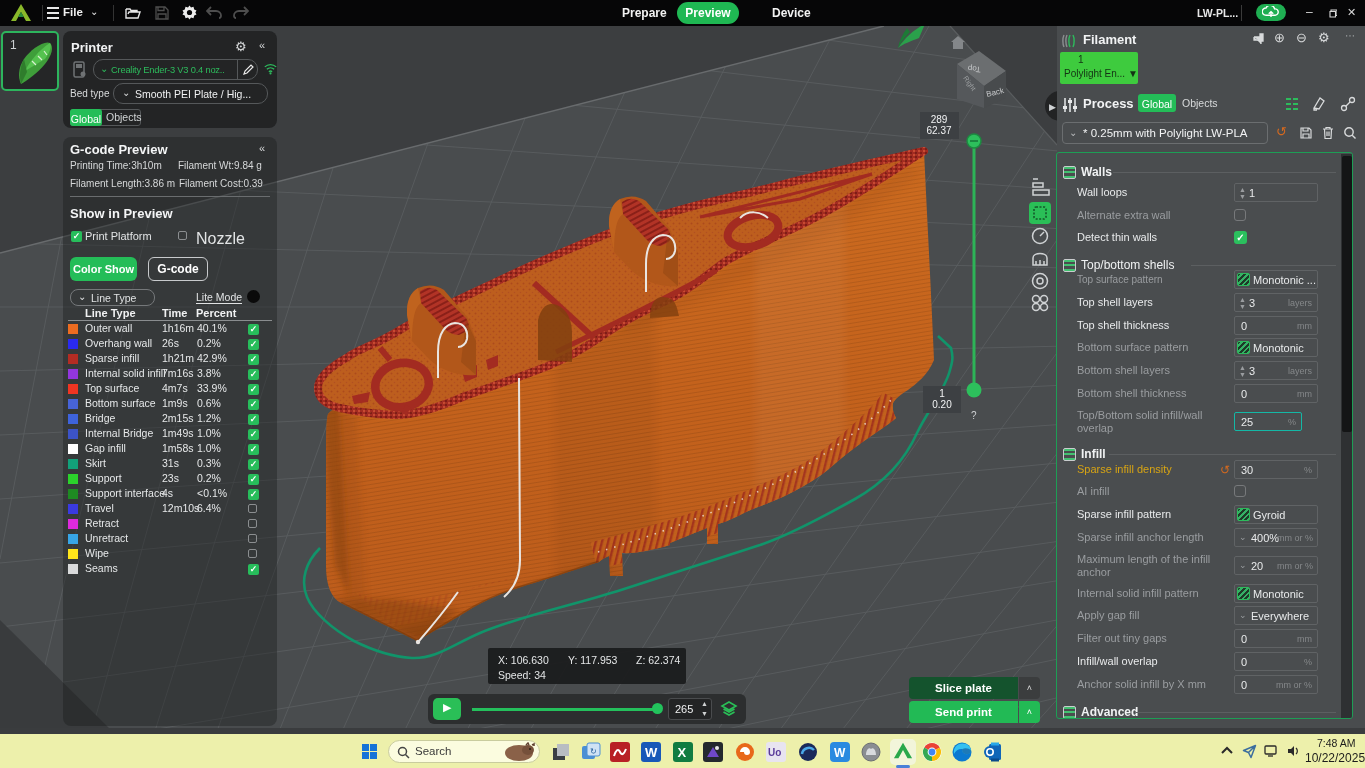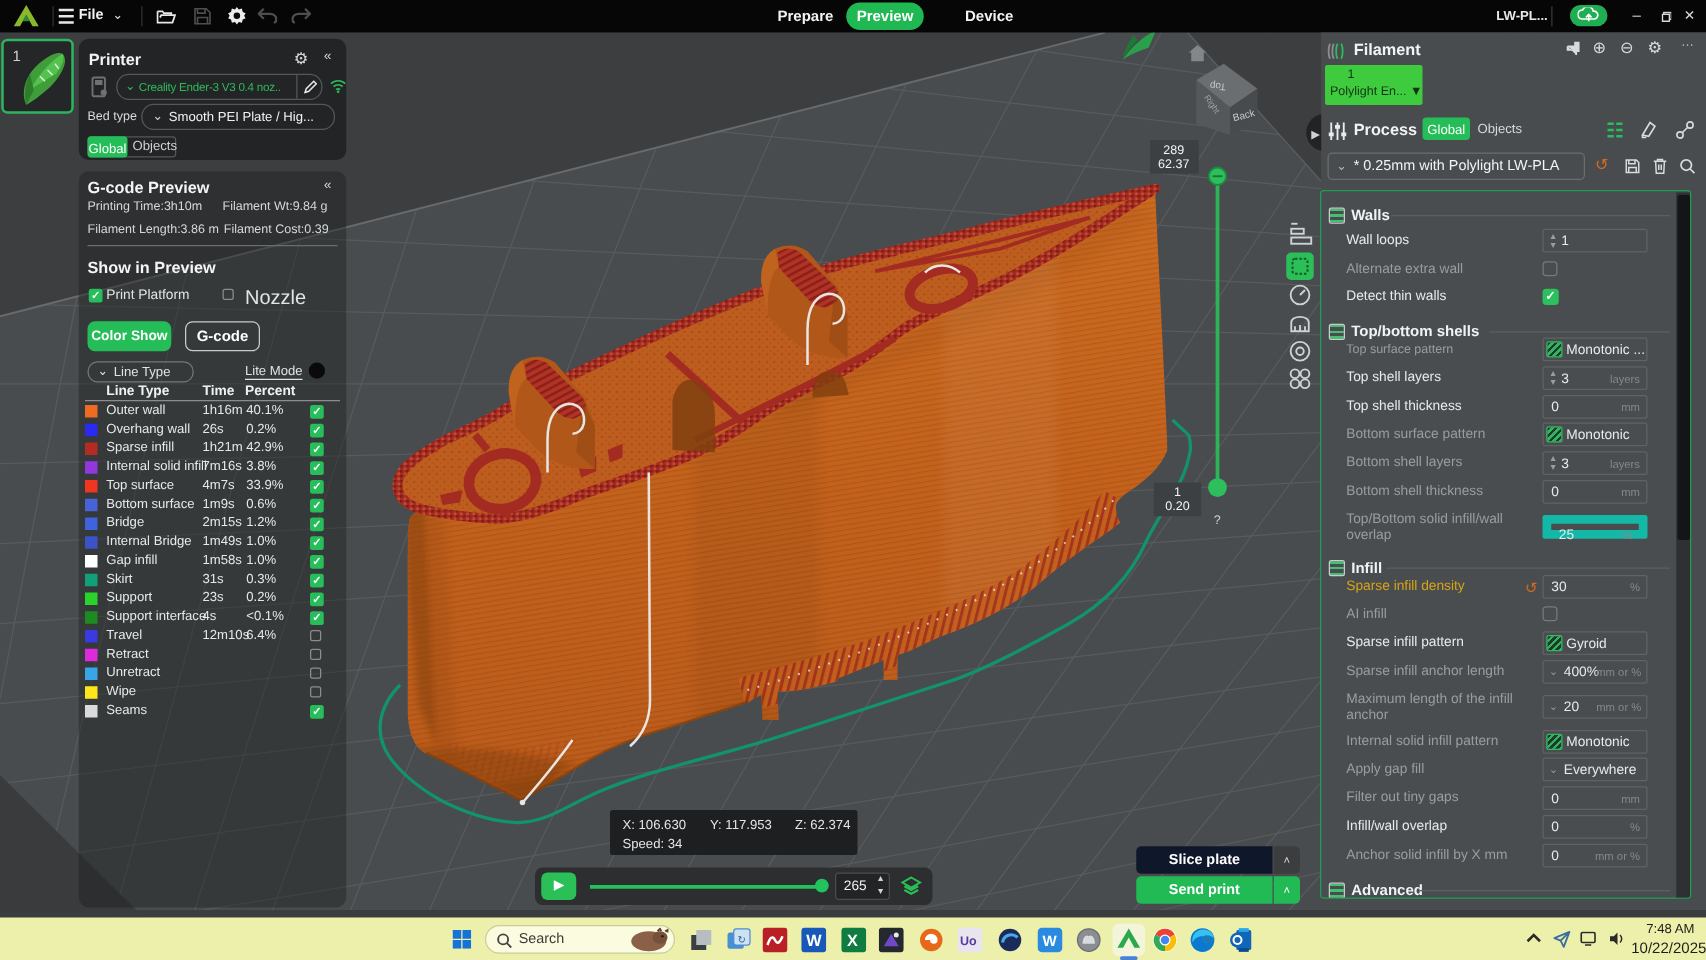--- a/index.html
+++ b/index.html
@@ -386,21 +386,21 @@
 <div class="abs" style="left:44px;top:14px;width:188px;height:2.5px;background:#24c05c"></div>
 <div class="abs" style="left:224px;top:9px;width:11px;height:11px;background:#22c35c;border-radius:50%"></div>
 <div class="abs" style="left:240px;top:4px;width:44px;height:22px;border:1px solid #4a4c4e;border-radius:3px;background:#232425">
  <span class="abs" style="left:6px;top:4px;color:#f0f1f2;font-size:11px">265</span>
  <span class="abs" style="left:32px;top:0px;color:#d0d2d3;font-size:7px;line-height:10px">▲<br>▼</span>
     </div>
 <svg class="abs" style="left:292;top:6" width="18" height="18" viewBox="0 0 18 18">
  <path d="M9,2 L16,6 L9,10 L2,6 Z M3.5,9 L9,12 L14.5,9 M3.5,12 L9,15 L14.5,12" fill="none" stroke="#2abf57" stroke-width="1.6"></path>
 </svg>
 </div>
-<div class="abs" style="left:909px;top:677px;width:109px;height:22px;background:#0f172a;border-radius:4px 0 0 4px;text-align:center">
+<div class="abs" style="left:909px;top:677px;width:109px;height:22px;background:#14532d;border-radius:4px 0 0 4px;text-align:center">
 <span style="color:#fff;font-size:11.5px;font-weight:bold;line-height:22px">Slice plate</span></div>
 <div class="abs" style="left:1019px;top:677px;width:21px;height:22px;background:#3b3d3e;border-radius:0 4px 4px 0;text-align:center">
 <span style="color:#d8d8d8;font-size:9px;line-height:22px">˄</span></div>
 <div class="abs" style="left:909px;top:701px;width:109px;height:22px;background:#22ba55;border-radius:4px 0 0 4px;text-align:center">
 <span style="color:#fff;font-size:11.5px;font-weight:bold;line-height:22px">Send print</span></div>
 <div class="abs" style="left:1019px;top:701px;width:21px;height:22px;background:#22ba55;border-radius:0 4px 4px 0;text-align:center">
 <span style="color:#fff;font-size:9px;line-height:22px">˄</span></div>
 <div class="abs" style="left:1057px;top:26px;width:308px;height:708px;background:#494c4e">
 <svg class="abs" style="left:4;top:6" width="18" height="18" viewBox="0 0 18 18">
 <path d="M3,3 C1.5,6 1.5,12 3,15 M6,3 C4.5,6 4.5,12 6,15" stroke="#8b8e90" fill="none" stroke-width="1.4"></path>
@@ -464,21 +464,21 @@
 <div class="abs" style="left:20px;top:33px;font-size:11px;color:#e8eaeb;line-height:13px;width:152px">Wall loops</div>
 <div class="abs" style="left:177px;top:30px;width:84px;height:19px;border:1px solid #606365;border-radius:2px">
       <span style="position:absolute;left:4px;top:2px;font-size:7px;color:#9a9da0;line-height:7px">▲<br>▼</span>
       <span style="position:absolute;left:14px;top:2.5px;font-size:11px;color:#e8eaeb">1</span>
     </div>
 <div class="abs" style="left:20px;top:56px;font-size:11px;color:#9a9da0;line-height:13px;width:152px">Alternate extra wall</div>
 <span class="abs" style="left:177px;top:56px;width:12px;height:12px;border:1px solid #77797b;border-radius:3px"></span>
 <div class="abs" style="left:20px;top:78px;font-size:11px;color:#e8eaeb;line-height:13px;width:152px">Detect thin walls</div>
 <span class="abs" style="left:177px;top:78px;width:13px;height:13px;background:#2bc05e;border-radius:3px;color:#fff;font-size:10px;line-height:13px;text-align:center;font-weight:bold">✓</span>
 <span class="swsec" style="left:6px;top:106px"></span>
-    <span class="abs" style="left:24px;top:105px;font-size:12px;font-weight:bold;color:#f0f2f3;white-space:nowrap">Top/bottom shells</span>
+    <span class="abs" style="left:24px;top:105px;font-size:12px;font-weight:normal;color:#f0f2f3;white-space:nowrap">Top/bottom shells</span>
     <div class="abs" style="left:134px;top:112px;width:145px;height:1px;background:#5c5f61"></div>
 <div class="abs" style="left:20px;top:120px;font-size:10px;color:#9a9da0;line-height:13px;width:152px">Top surface pattern</div>
 <div class="abs" style="left:177px;top:117px;width:84px;height:19px;border:1px solid #606365;border-radius:2px">
       <span class="swgreen" style="left:2px;top:2px"></span>
       <span style="position:absolute;left:18px;top:2.5px;font-size:11px;color:#e8eaeb;white-space:nowrap">Monotonic ...</span>
     </div>
 <div class="abs" style="left:20px;top:143px;font-size:11px;color:#e8eaeb;line-height:13px;width:152px">Top shell layers</div>
 <div class="abs" style="left:177px;top:140px;width:84px;height:19px;border:1px solid #606365;border-radius:2px">
       <span style="position:absolute;left:4px;top:2px;font-size:7px;color:#9a9da0;line-height:7px">▲<br>▼</span>
       <span style="position:absolute;left:14px;top:2.5px;font-size:11px;color:#e8eaeb">3</span>
@@ -499,21 +499,21 @@
       <span style="position:absolute;left:4px;top:2px;font-size:7px;color:#9a9da0;line-height:7px">▲<br>▼</span>
       <span style="position:absolute;left:14px;top:2.5px;font-size:11px;color:#e8eaeb">3</span>
       <span style="position:absolute;right:5px;top:4px;font-size:9px;color:#85888a">layers</span>
     </div>
 <div class="abs" style="left:20px;top:234px;font-size:11px;color:#9a9da0;line-height:13px;width:152px">Bottom shell thickness</div>
 <div class="abs" style="left:177px;top:231px;width:84px;height:19px;border:1px solid #606365;border-radius:2px">
       <span style="position:absolute;left:6px;top:2.5px;font-size:11px;color:#e8eaeb">0</span>
       <span style="position:absolute;right:5px;top:4px;font-size:9px;color:#85888a">mm</span>
     </div>
 <div class="abs" style="left:20px;top:256px;font-size:11px;color:#9a9da0;line-height:13px;width:152px">Top/Bottom solid infill/wall overlap</div>
-<div class="abs" style="left:177px;top:259px;width:84px;height:19px;border:7px solid #14b8a6;border-radius:2px">
+<div class="abs" style="left:177px;top:259px;width:68px;height:19px;border:1px solid #14b8a6;border-radius:2px">
       <span style="position:absolute;left:6px;top:2.5px;font-size:11px;color:#e8eaeb">25</span>
       <span style="position:absolute;right:5px;top:4px;font-size:9px;color:#85888a">%</span>
     </div>
 <span class="swsec" style="left:6px;top:295px"></span>
     <span class="abs" style="left:24px;top:294px;font-size:12px;font-weight:bold;color:#f0f2f3;white-space:nowrap">Infill</span>
     <div class="abs" style="left:52px;top:301px;width:227px;height:1px;background:#5c5f61"></div>
 <div class="abs" style="left:20px;top:310px;font-size:11px;color:#d7a414;line-height:13px;width:152px">Sparse infill density</div>
 <span class="abs" style="left:163px;top:310px;color:#d4691f;font-size:12px">↺</span>
 <div class="abs" style="left:177px;top:307px;width:84px;height:19px;border:1px solid #606365;border-radius:2px">
       <span style="position:absolute;left:6px;top:2.5px;font-size:11px;color:#e8eaeb">30</span>

